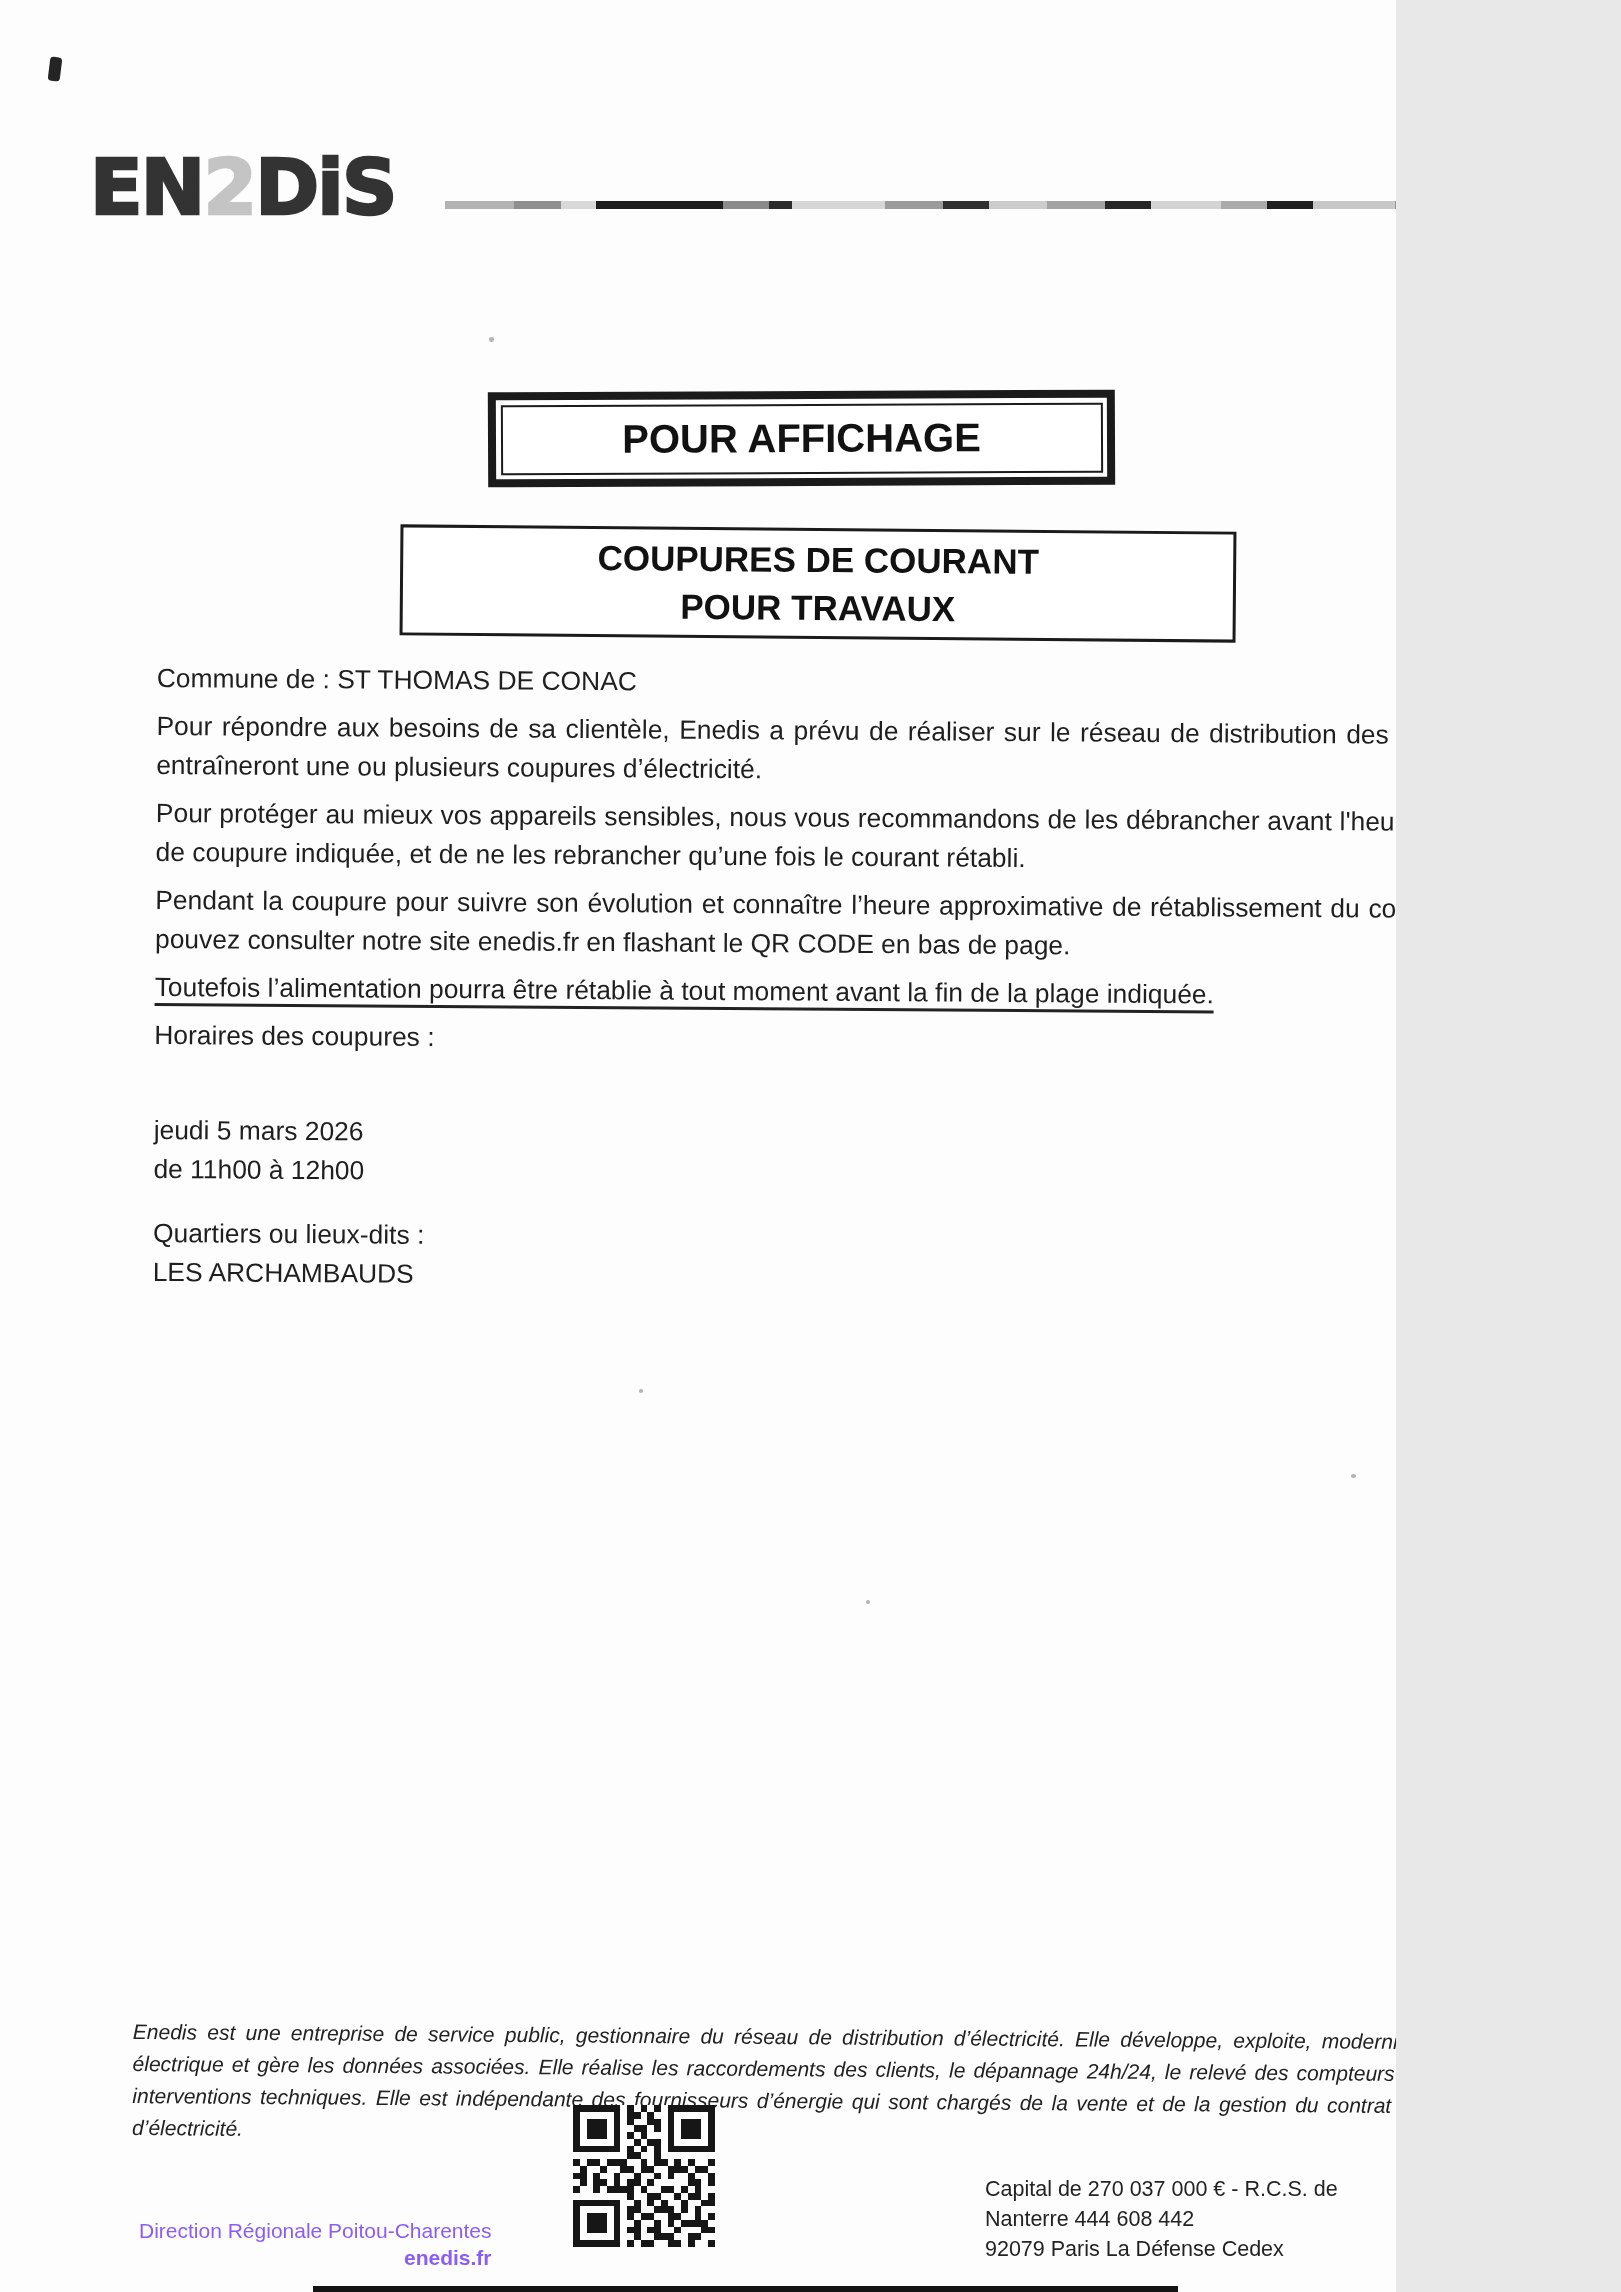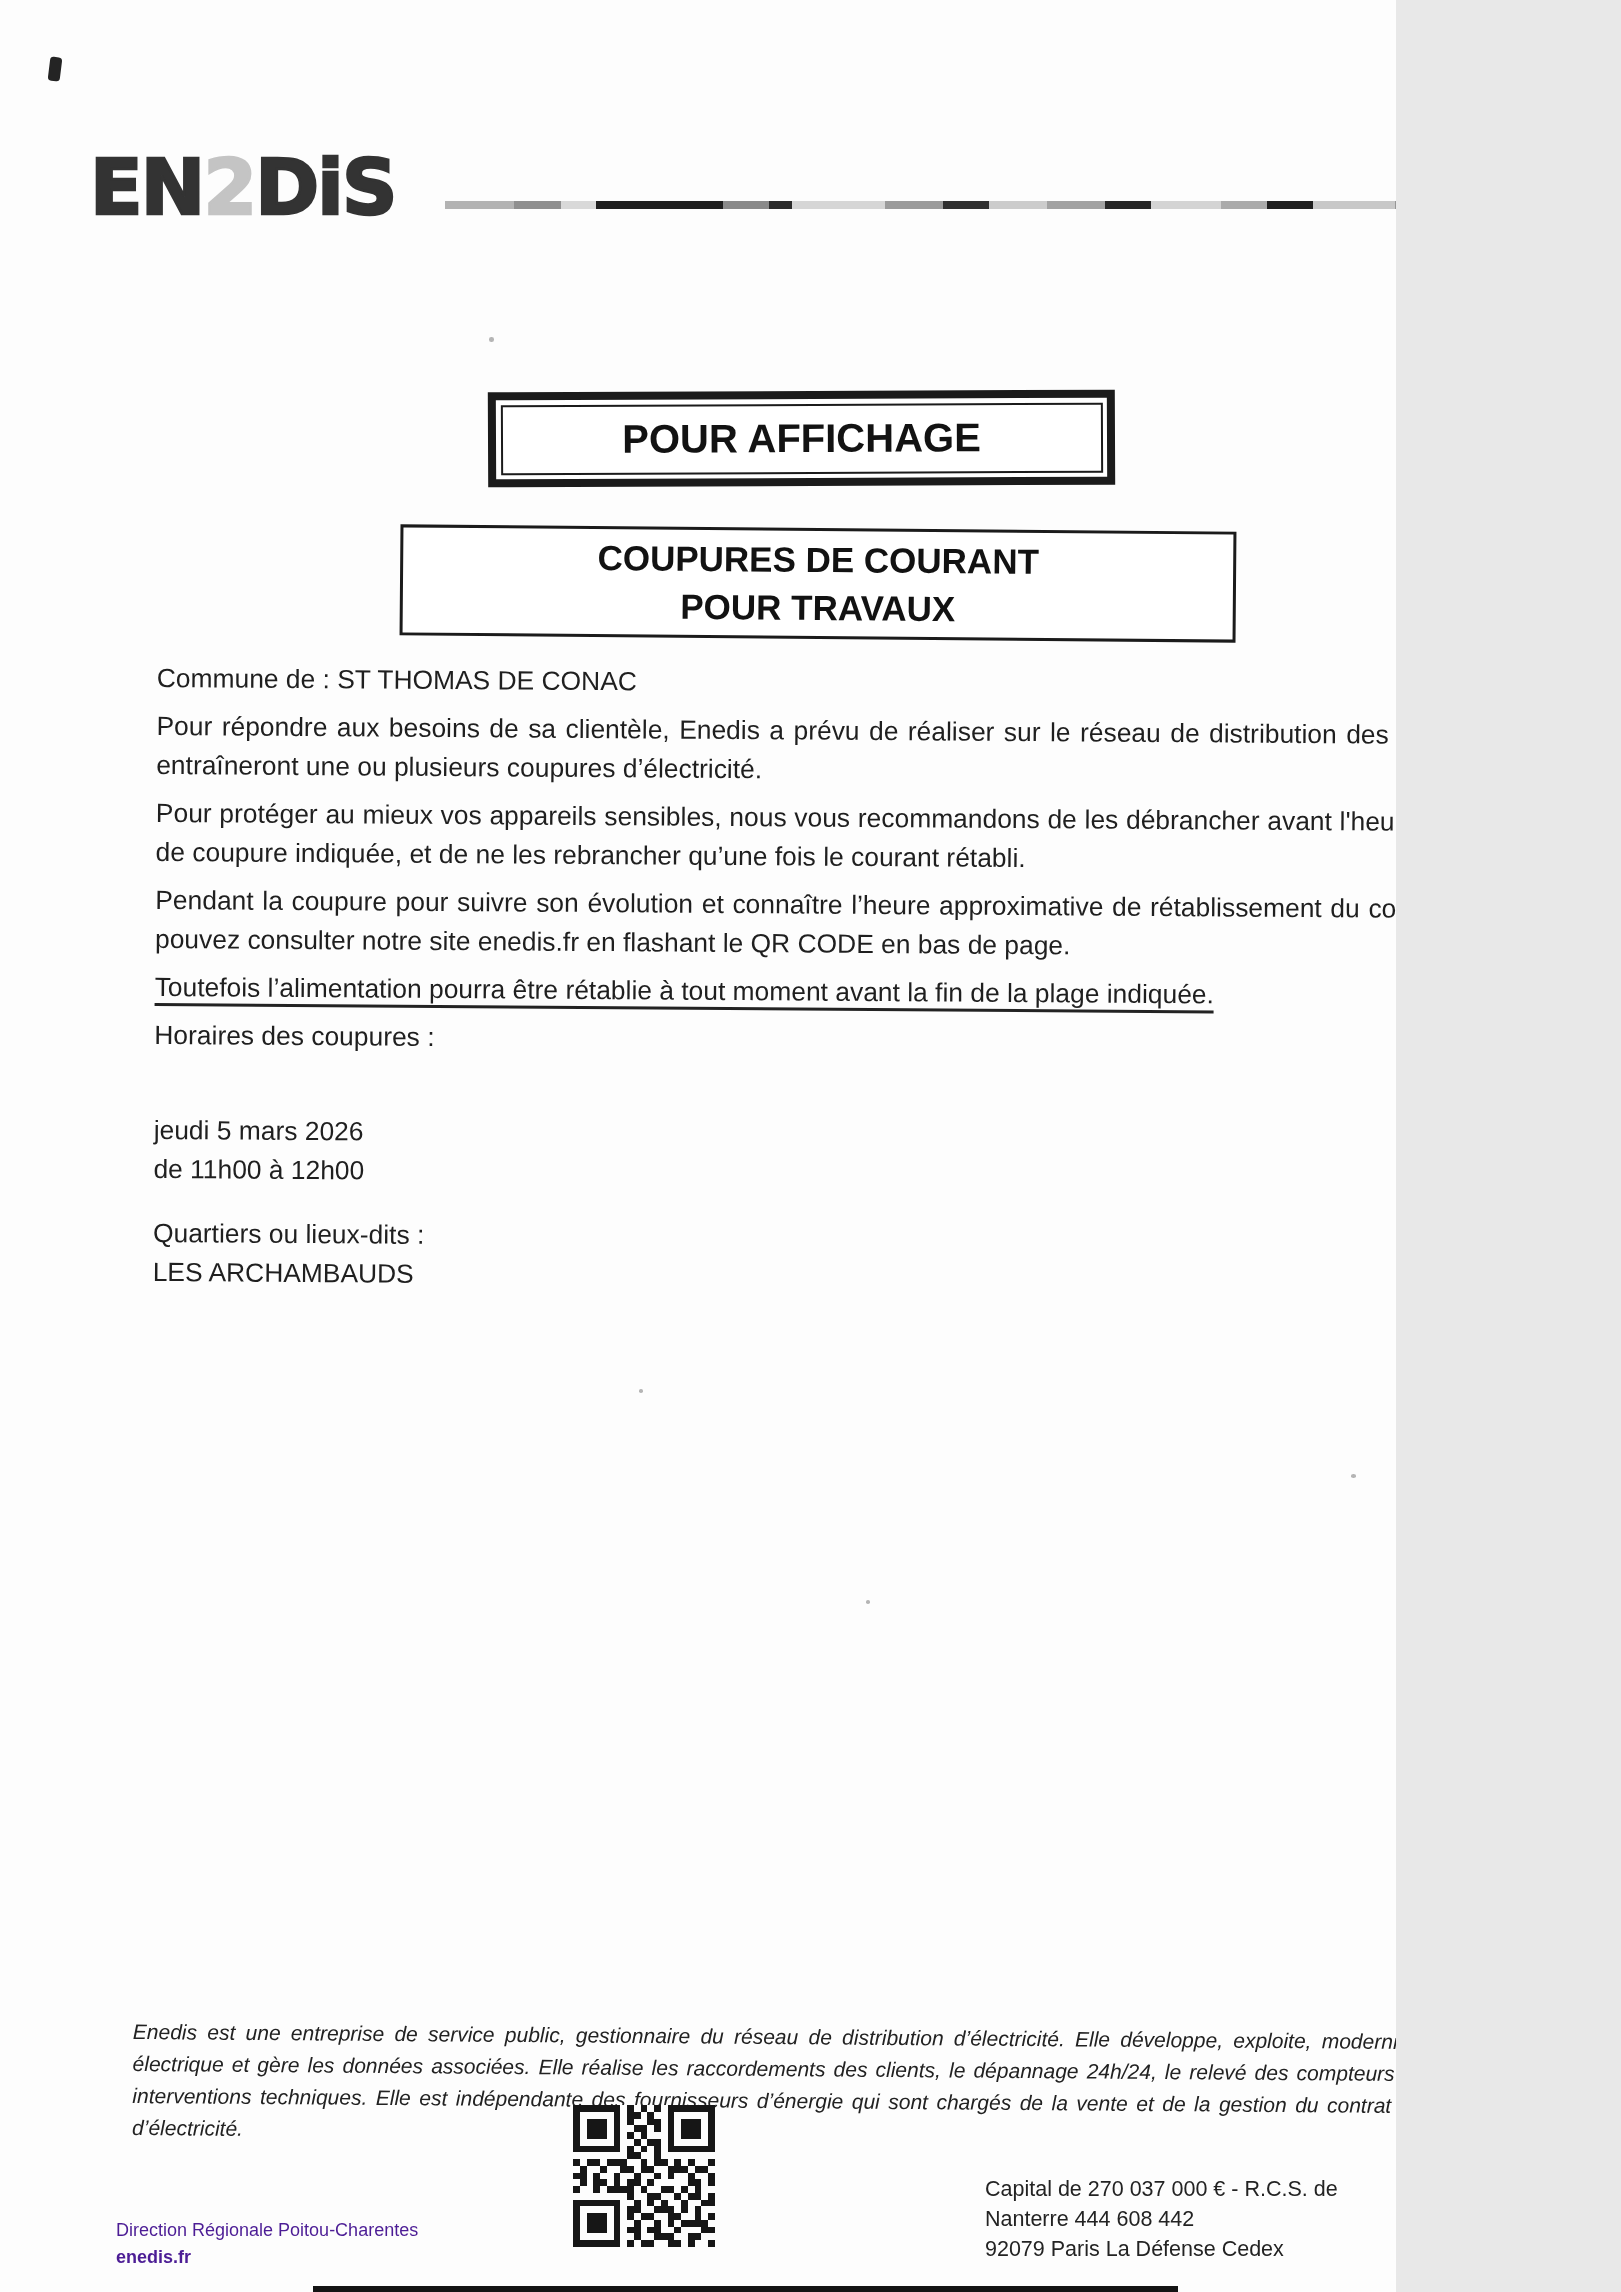--- a/index.html
+++ b/index.html
@@ -85,24 +85,24 @@
     text-align:justify;color:#222;
     transform:rotate(0.45deg);transform-origin:left top;
   }
   .qr{
     position:absolute;left:573px;top:2105px;width:142px;height:142px;
     display:grid;grid-template-columns:repeat(21,1fr);grid-auto-rows:1fr;
     background:#fdfdfd;
   }
   .qr div.on{background:#161616;}
   .region-block{
-    position:absolute;left:116px;top:2217px;
-    font-size:18px;line-height:27px;color:#4c1d95;
-  }
-  .region-block .site{font-weight:bold;}
+    position:absolute;left:139px;top:2217px;
+    font-size:21px;line-height:27px;color:#8b5cf6;
+  }
+  .region-block .site{font-weight:bold;text-align:right;}
   .legal-block{
     position:absolute;left:985px;top:2174px;
     font-size:21.5px;line-height:30px;color:#232323;
   }
 </style>
 </head>
 <body>
 
 <div class="page">
 

